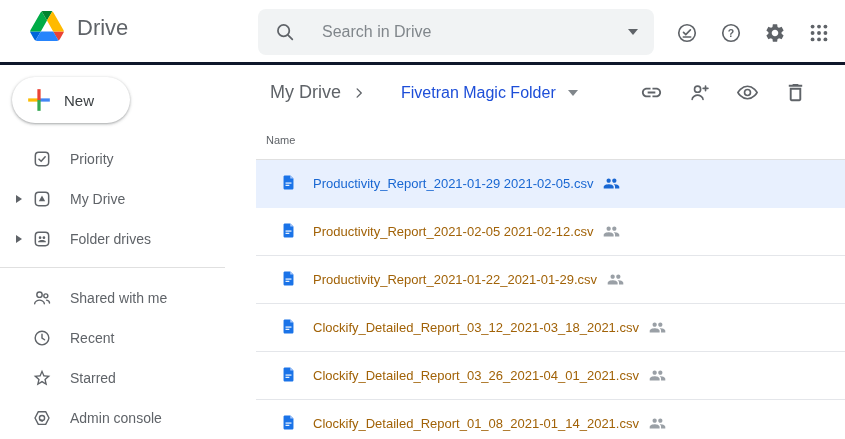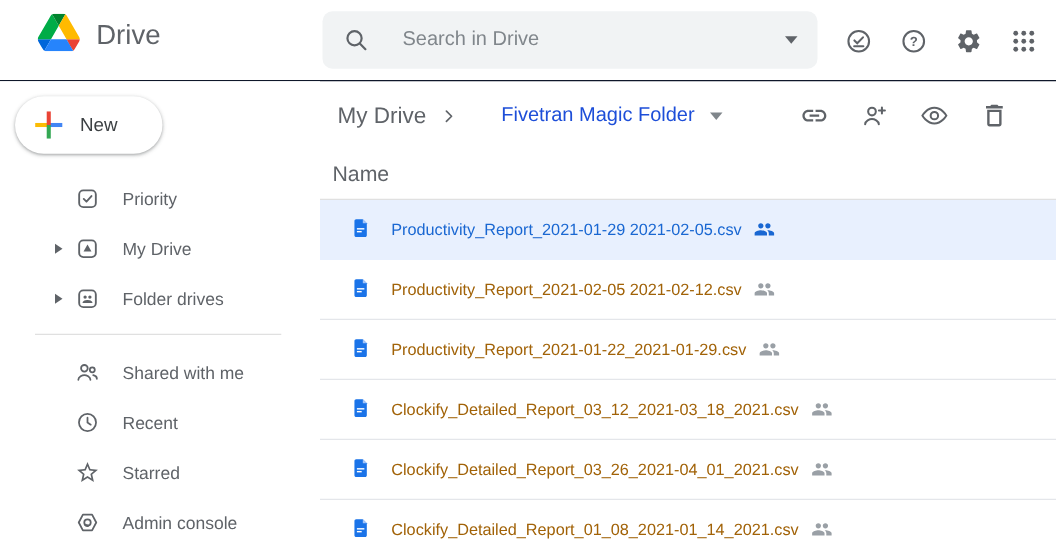--- a/index.html
+++ b/index.html
@@ -2,21 +2,21 @@
 <html><head>
 <meta charset="utf-8">
 <style>
   * { margin:0; padding:0; box-sizing:border-box; }
   html,body { width:845px; height:439px; overflow:hidden; background:#fff;
     font-family:"Liberation Sans","DejaVu Sans",sans-serif; }
   .stage { position:relative; width:845px; height:439px; overflow:hidden; }
 
   
   .header { position:absolute; top:0; left:0; width:845px; height:65px;
-    background:#fff; border-bottom:1px solid #0f172a; }
+    background:#fff; border-bottom:3px solid #0f172a; }
   .logo-area { position:absolute; left:30px; top:12px; height:32px;
     display:flex; align-items:center; gap:13px; cursor:pointer; }
   .logo-area svg { width:34px; height:30px; }
   .wordmark { font-size:22px; color:#5f6368; }
 
   .search-box { position:absolute; left:258px; top:9px; width:396px; height:46px;
     background:#f1f3f4; border-radius:8px; display:flex; align-items:center;
     padding:0 16px;gap:12px; }
   .search-box .mag { width:22px; height:22px; flex:0 0 auto; }
   .search-ph { margin-left:14px; font-size:16px; color:#80868b; flex:1 1 auto; }
@@ -32,21 +32,21 @@
   
   .sidebar { position:absolute; left:0; top:65px; width:256px; height:374px;
     background:#fff; }
   .new-btn { position:absolute; left:12px; top:12px; width:118px; height:46px;
     background:#fff; border-radius:24px; display:flex; align-items:center;
     padding-left:14px; gap:12px; cursor:pointer;
     box-shadow:0 1px 2px 0 rgba(60,64,67,.30), 0 1px 3px 1px rgba(60,64,67,.15); }
   .new-btn svg { width:26px; height:26px; }
   .new-label { font-size:15px; color:#3c4043; }
 
-  .nav { position:absolute; left:0; top:74px; width:256px;padding-left:28px; }
+  .nav { position:absolute; left:0; top:74px; width:256px; }
   .nav-item { height:40px; display:flex; align-items:center; cursor:pointer;
     border-radius:0 20px 20px 0; }
   .arrow-slot { width:22px; margin-left:8px; display:flex; justify-content:center; }
   .expand-arrow { width:0; height:0; border-top:4.5px solid transparent;
     border-bottom:4.5px solid transparent; border-left:6px solid #5f6368; }
   .nav-ico { width:20px; height:20px; margin-left:2px; }
   .nav-ico svg { width:20px; height:20px; }
   .nav-label { margin-left:18px; font-size:14px; font-weight:500; color:#5f6368; }
   .side-divider { height:1px; background:#e0e0e0; margin:8px 31px 10px 0; }
 
@@ -58,21 +58,21 @@
   .bc-chev { width:18px; height:18px; margin:0 9px; }
   .bc-current { font-size:16px; color:#1d4ed8; cursor:pointer;margin-left:24px; }
   .bc-caret { margin-left:12px; width:0; height:0; border-left:5px solid transparent;
     border-right:5px solid transparent; border-top:6px solid #80868b; cursor:pointer; }
   .toolbar-actions { position:absolute; right:38px; top:0; height:55px;
     display:flex; align-items:center; gap:24px; }
   .toolbar-actions .icon-btn svg { width:23px; height:23px; }
 
   .list-header { height:40px; display:flex; align-items:center;
     border-bottom:1px solid #e0e0e0; padding-left:10px; cursor:pointer; }
-  .list-header span { font-size:17px; color:#5f6368; }
+  .list-header span { font-size:11px; color:#5f6368; }
 
   .file-row { height:48px; display:flex; align-items:center; padding-left:24px;
     border-bottom:1px solid #e4e6ea; cursor:pointer; background:#fff; }
   .file-row .doc-ico { width:17px; height:19px; flex:0 0 auto; }
   .file-name { margin-left:16px; font-size:13px; font-weight:500; color:#a16207;
     white-space:nowrap; }
   .shared-badge { margin-left:10px; width:17px; height:17px; color:#9aa0a6; }
   .shared-badge svg { width:17px; height:17px; }
   .file-row.selected { background:#e8f0fe; border-bottom-color:#e8f0fe; }
   .file-row.selected .file-name { color:#1967d2; }

